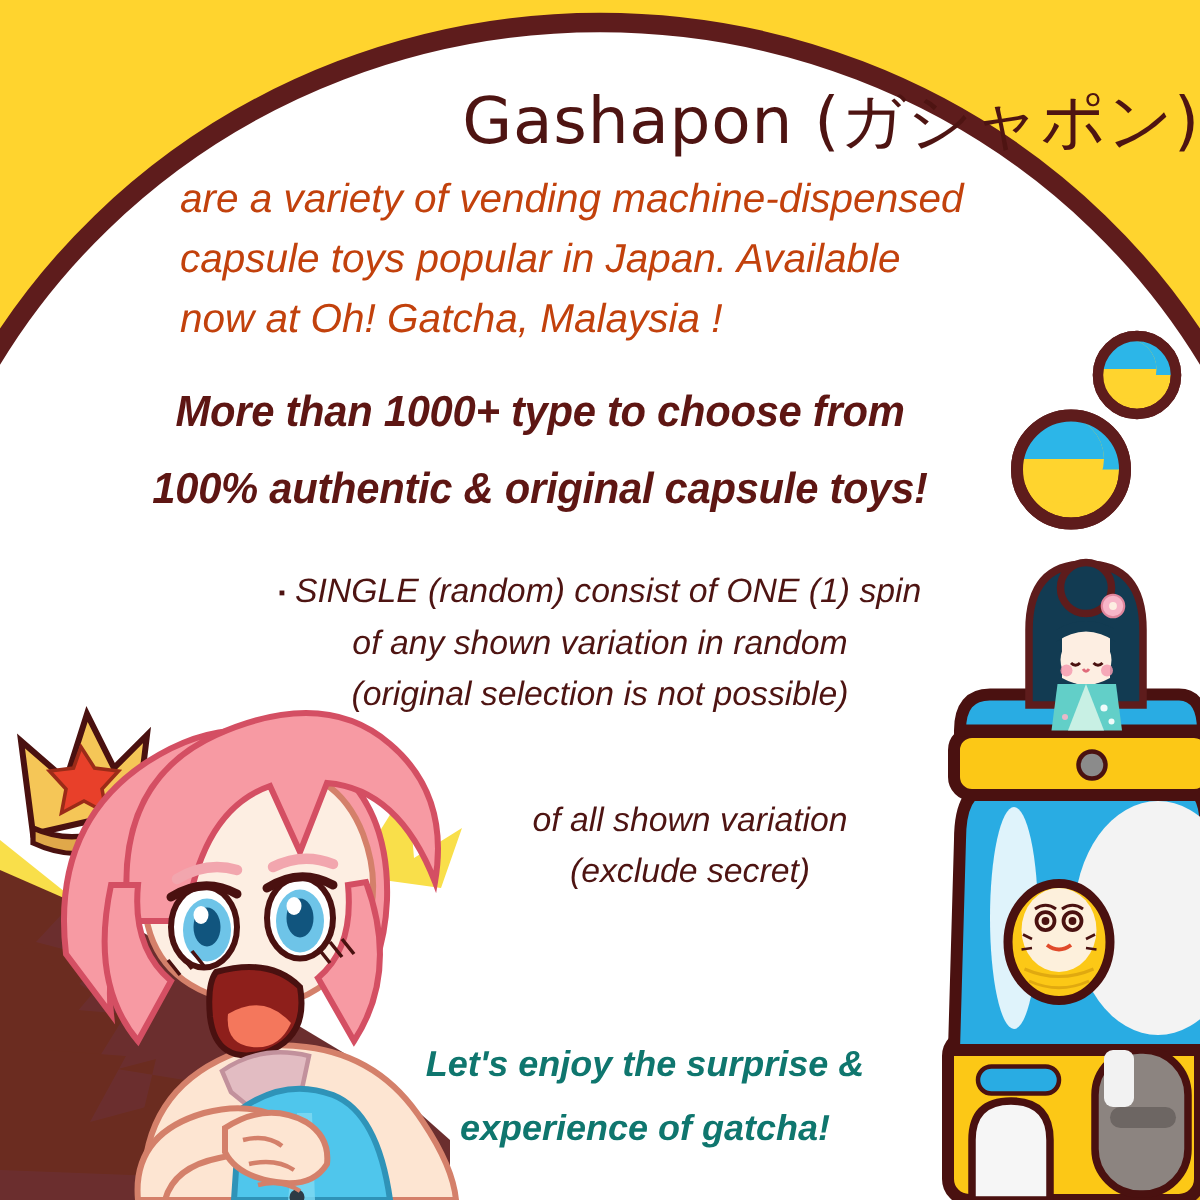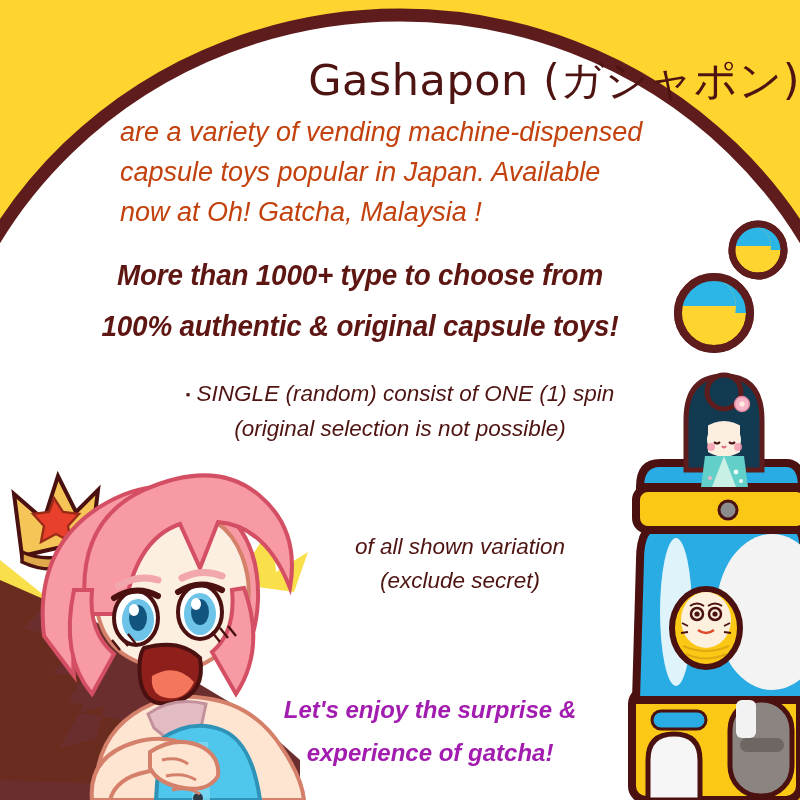--- a/index.html
+++ b/index.html
@@ -44,21 +44,21 @@
     position:absolute;text-align:center;font-style:italic;
     color:#4e1412;font-size:22.5px;line-height:34px;
     font-family:"Liberation Sans",sans-serif;
   }
   .bullet-single{left:120px;top:377px;width:560px;}
   .bullet-complete{left:245px;top:530px;width:430px;}
   .bullet-block .sq{font-size:13px;vertical-align:2px;}
   .closing{
     position:absolute;left:215px;top:688px;width:430px;text-align:center;
     font-size:24px;line-height:43px;font-style:italic;font-weight:bold;
-    color:#a21caf;
+    color:#0f766e;
     font-family:"Liberation Sans",sans-serif;
   }
 
   
   .art{position:absolute;left:0;top:0;width:800px;height:800px;}
   .art-back{z-index:10;}
   .art-front{z-index:40;}
 </style>
 </head>
 <body>
@@ -110,20 +110,21 @@
       <div>now at Oh! Gatcha, Malaysia !</div>
     </div>
 
     <div class="headline">
       <div>More than 1000+ type to choose from</div>
       <div>100% authentic &amp; original capsule toys!</div>
     </div>
 
     <div class="bullet-block bullet-single">
       <div><span class="sq">▪</span> <span>SINGLE (random) consist of ONE (1) spin</span></div>
+      <div>of any shown variation in random</div>
       <div>(original selection is not possible)</div>
     </div>
 
     <div class="bullet-block bullet-complete">
       <div>of all shown variation</div>
       <div>(exclude secret)</div>
     </div>
 
     <div class="closing">
       <div>Let's enjoy the surprise &amp;</div>

